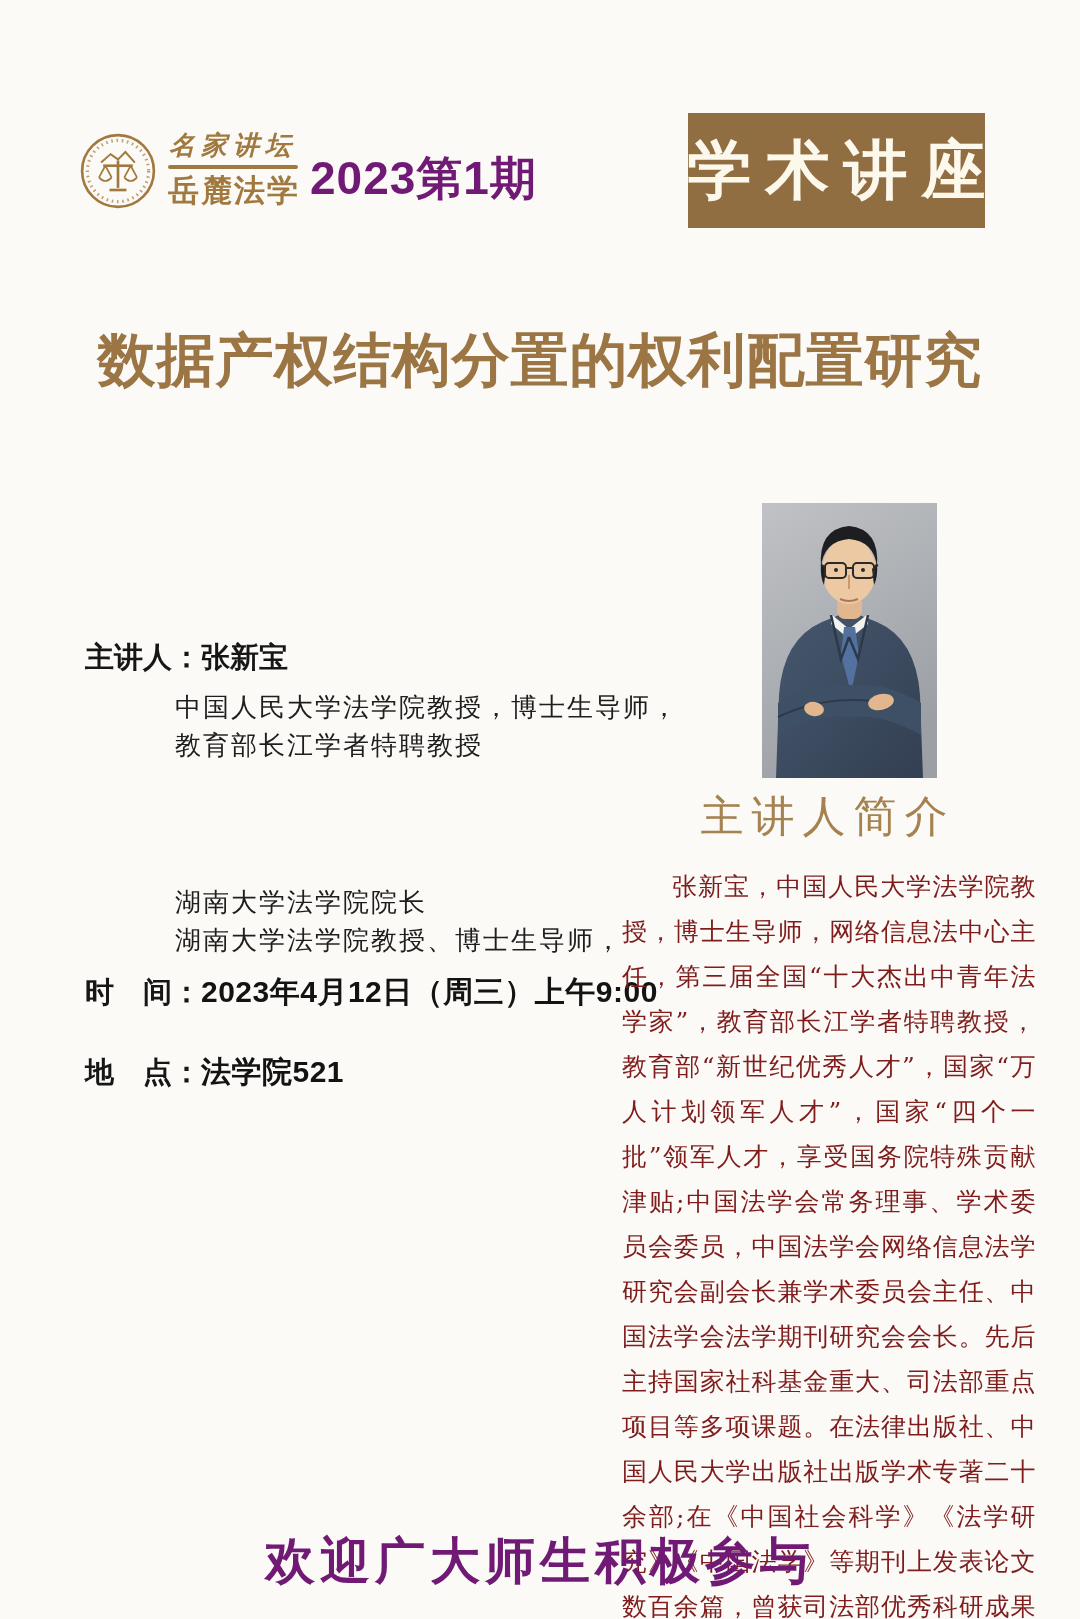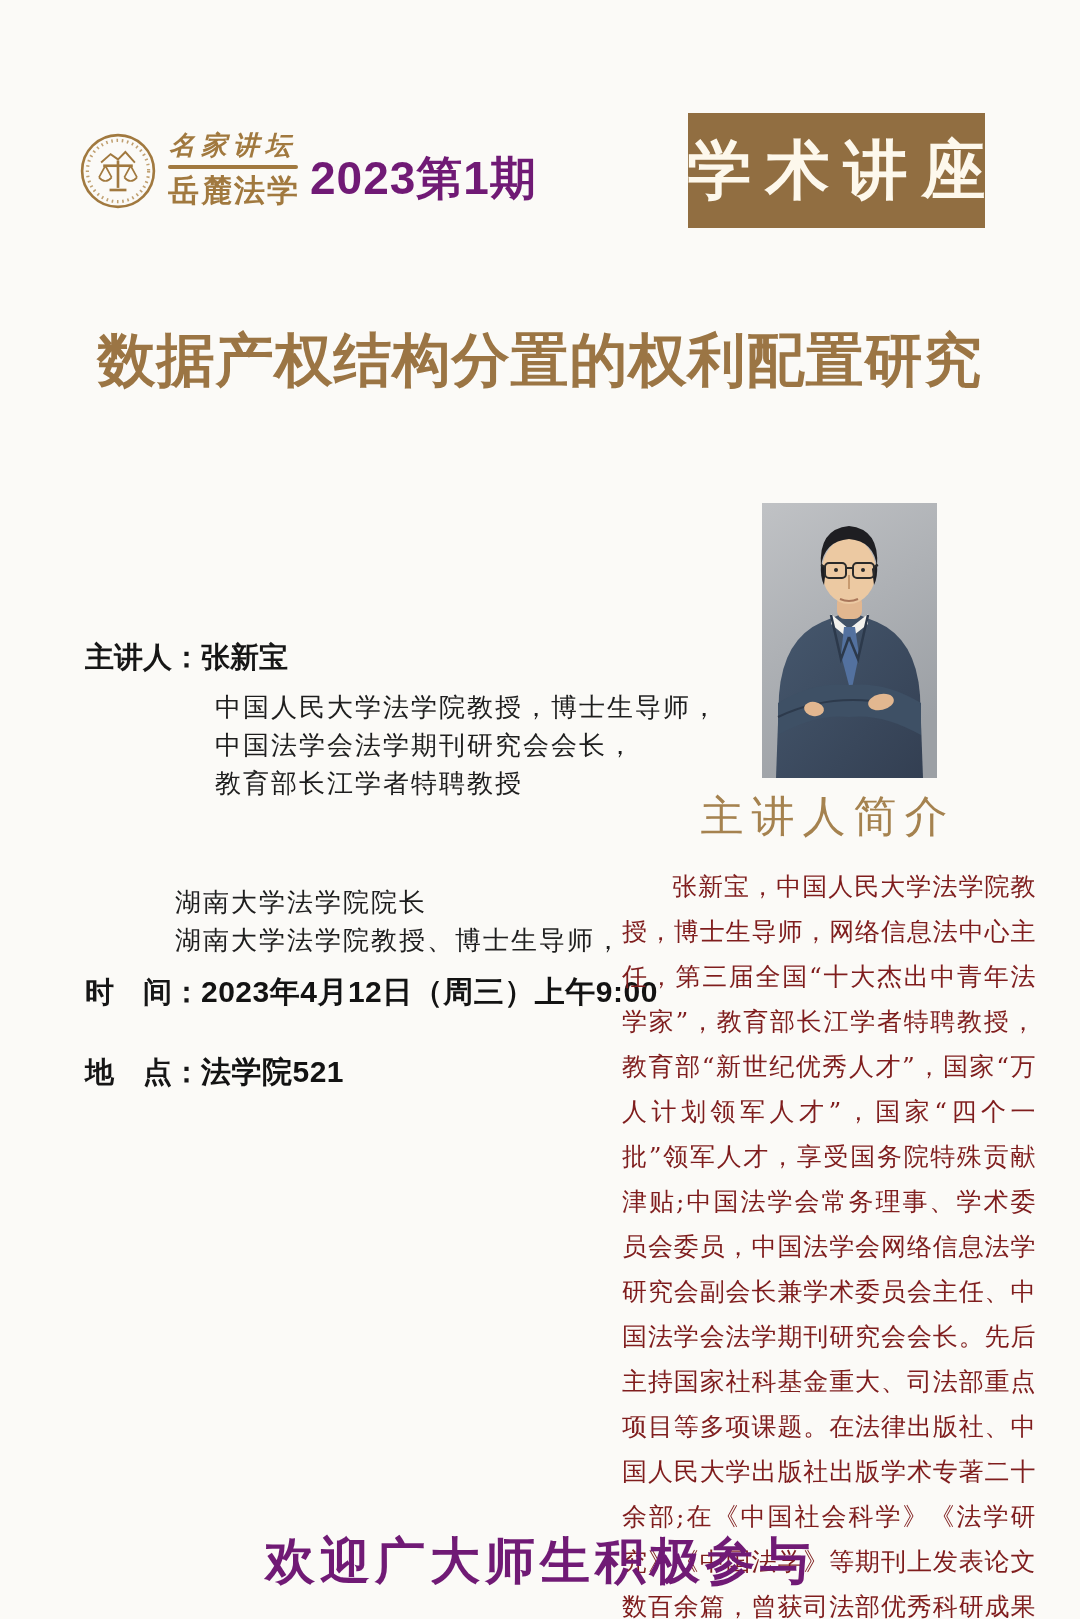--- a/index.html
+++ b/index.html
@@ -97,23 +97,22 @@
 
   <div class="banner">
     <span class="banner-label">学术讲座</span>
   </div>
 
   <div class="main-title">数据产权结构分置的权利配置研究</div>
 
   <div class="info-row row-speaker" style="left:85px;">
     <span class="info-label">主讲人：</span><span class="info-name">张新宝</span>
   </div>
-  <div class="desc desc-speaker" style="left:175px;margin-left:40px;">
+  <div class="desc desc-speaker" style="left:175px;">
     <div>中国人民大学法学院教授，博士生导师，</div>
-    <div>中国法学会法学期刊研究会会长，</div>
     <div>教育部长江学者特聘教授</div>
   </div>
 
   <div class="desc desc-host" style="left:175px;">
     <div>湖南大学法学院院长</div>
     <div>湖南大学法学院教授、博士生导师，</div>
   </div>
 
   <div class="info-row row-time" style="left:85px;">
     <span class="info-label">时　间：</span><span class="time-value">2023年4月12日（周三）上午9:00</span>

